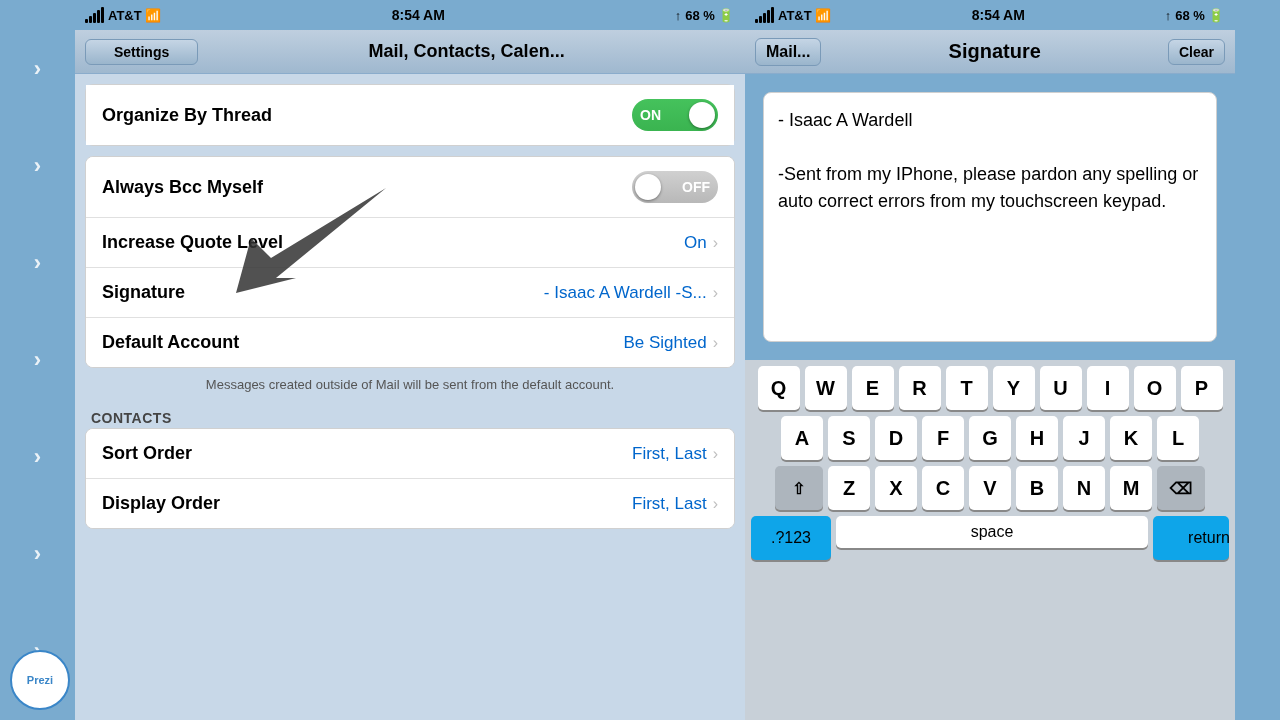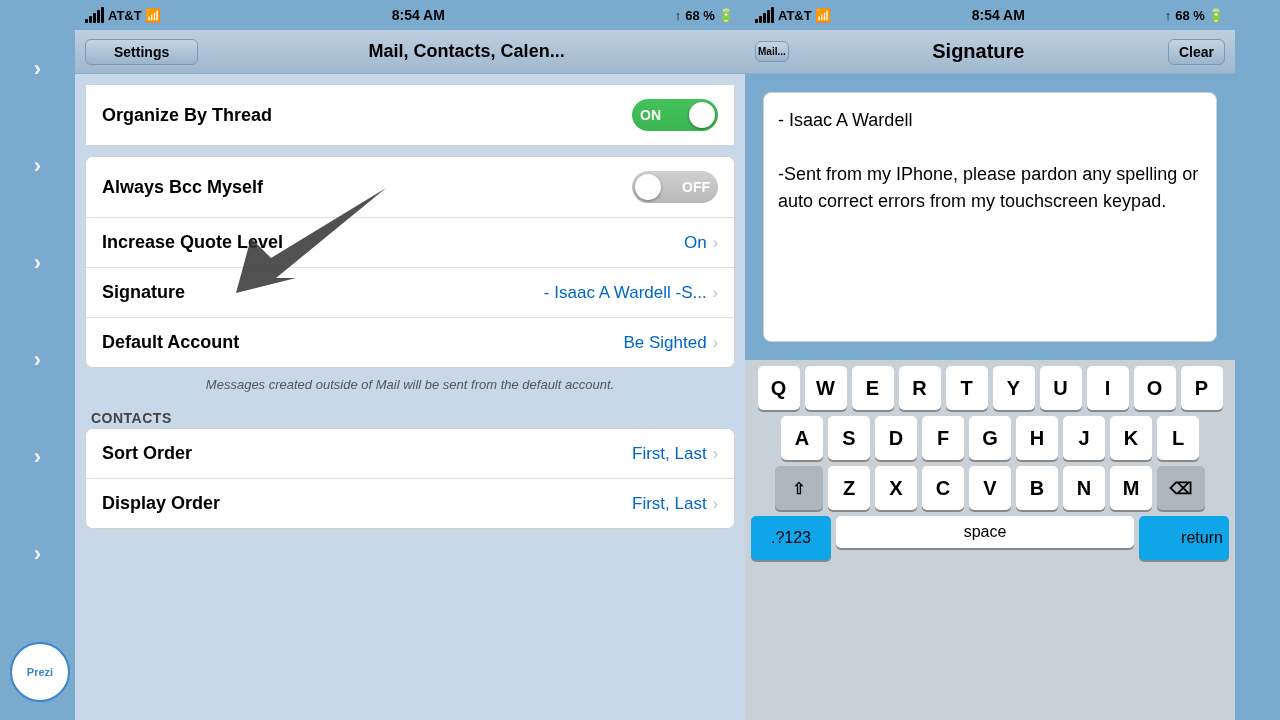--- a/index.html
+++ b/index.html
@@ -178,21 +178,20 @@
     .section-divider {
       height: 10px;
       background: #c8d8e8;
     }
     .helper-text {
       padding: 8px 12px;
       font-size: 13px;
       color: #555;
       text-align: center;
       line-height: 1.4;
-      font-style: italic;
     }
     .section-header {
       padding: 8px 16px 2px 16px;
       font-size: 14px;
       font-weight: bold;
       color: #444;
       text-transform: uppercase;
       letter-spacing: 0.5px;
     }
 
@@ -223,22 +222,22 @@
       background: linear-gradient(to bottom, #bfcfdf, #9fb8cf);
       display: flex;
       align-items: center;
       padding: 0 10px;
       border-bottom: 1px solid #8aaccc;
     }
     .right-nav-back {
       background: linear-gradient(to bottom, #c5d5e5, #9ab5cc);
       border: 1px solid #7a9ab8;
       border-radius: 6px;
-      padding: 4px 2px;
-      font-size: 10px;
+      padding: 4px 10px;
+      font-size: 16px;
       font-weight: bold;
       color: #000;
       cursor: pointer;
     }
     .right-nav-title {
       flex: 1;
       text-align: center;
       font-size: 20px;
       font-weight: bold;
       color: #000;
@@ -336,21 +335,21 @@
     }
     .bottom-row {
       display: flex;
       gap: 5px;
       padding: 0 2px;
     }
 
     
     .prezi-logo {
       position: fixed;
-      bottom: 18px;
+      bottom: 10px;
       left: 10px;
       width: 60px;
       height: 60px;
       background: white;
       border-radius: 50%;
       display: flex;
       align-items: center;
       justify-content: center;
       font-size: 11px;
       font-weight: bold;
@@ -555,20 +554,20 @@
       <div class="key">V</div>
       <div class="key">B</div>
       <div class="key">N</div>
       <div class="key">M</div>
       <div class="key-dark" style="width:48px;">⌫</div>
     </div>
 
     <div class="bottom-row">
       <div class="key-wide" style="width:80px;">.?123</div>
       <div class="key-space">space</div>
-      <div class="key-wide" style="width:90px;padding-left:36px;">return</div>
+      <div class="key-wide" style="width:76px;padding-left:36px;">return</div>
     </div>
   </div>
 </div>
 
 <div class="prezi-logo">
   <span>Prezi</span>
 </div>
 
 </body></html>

